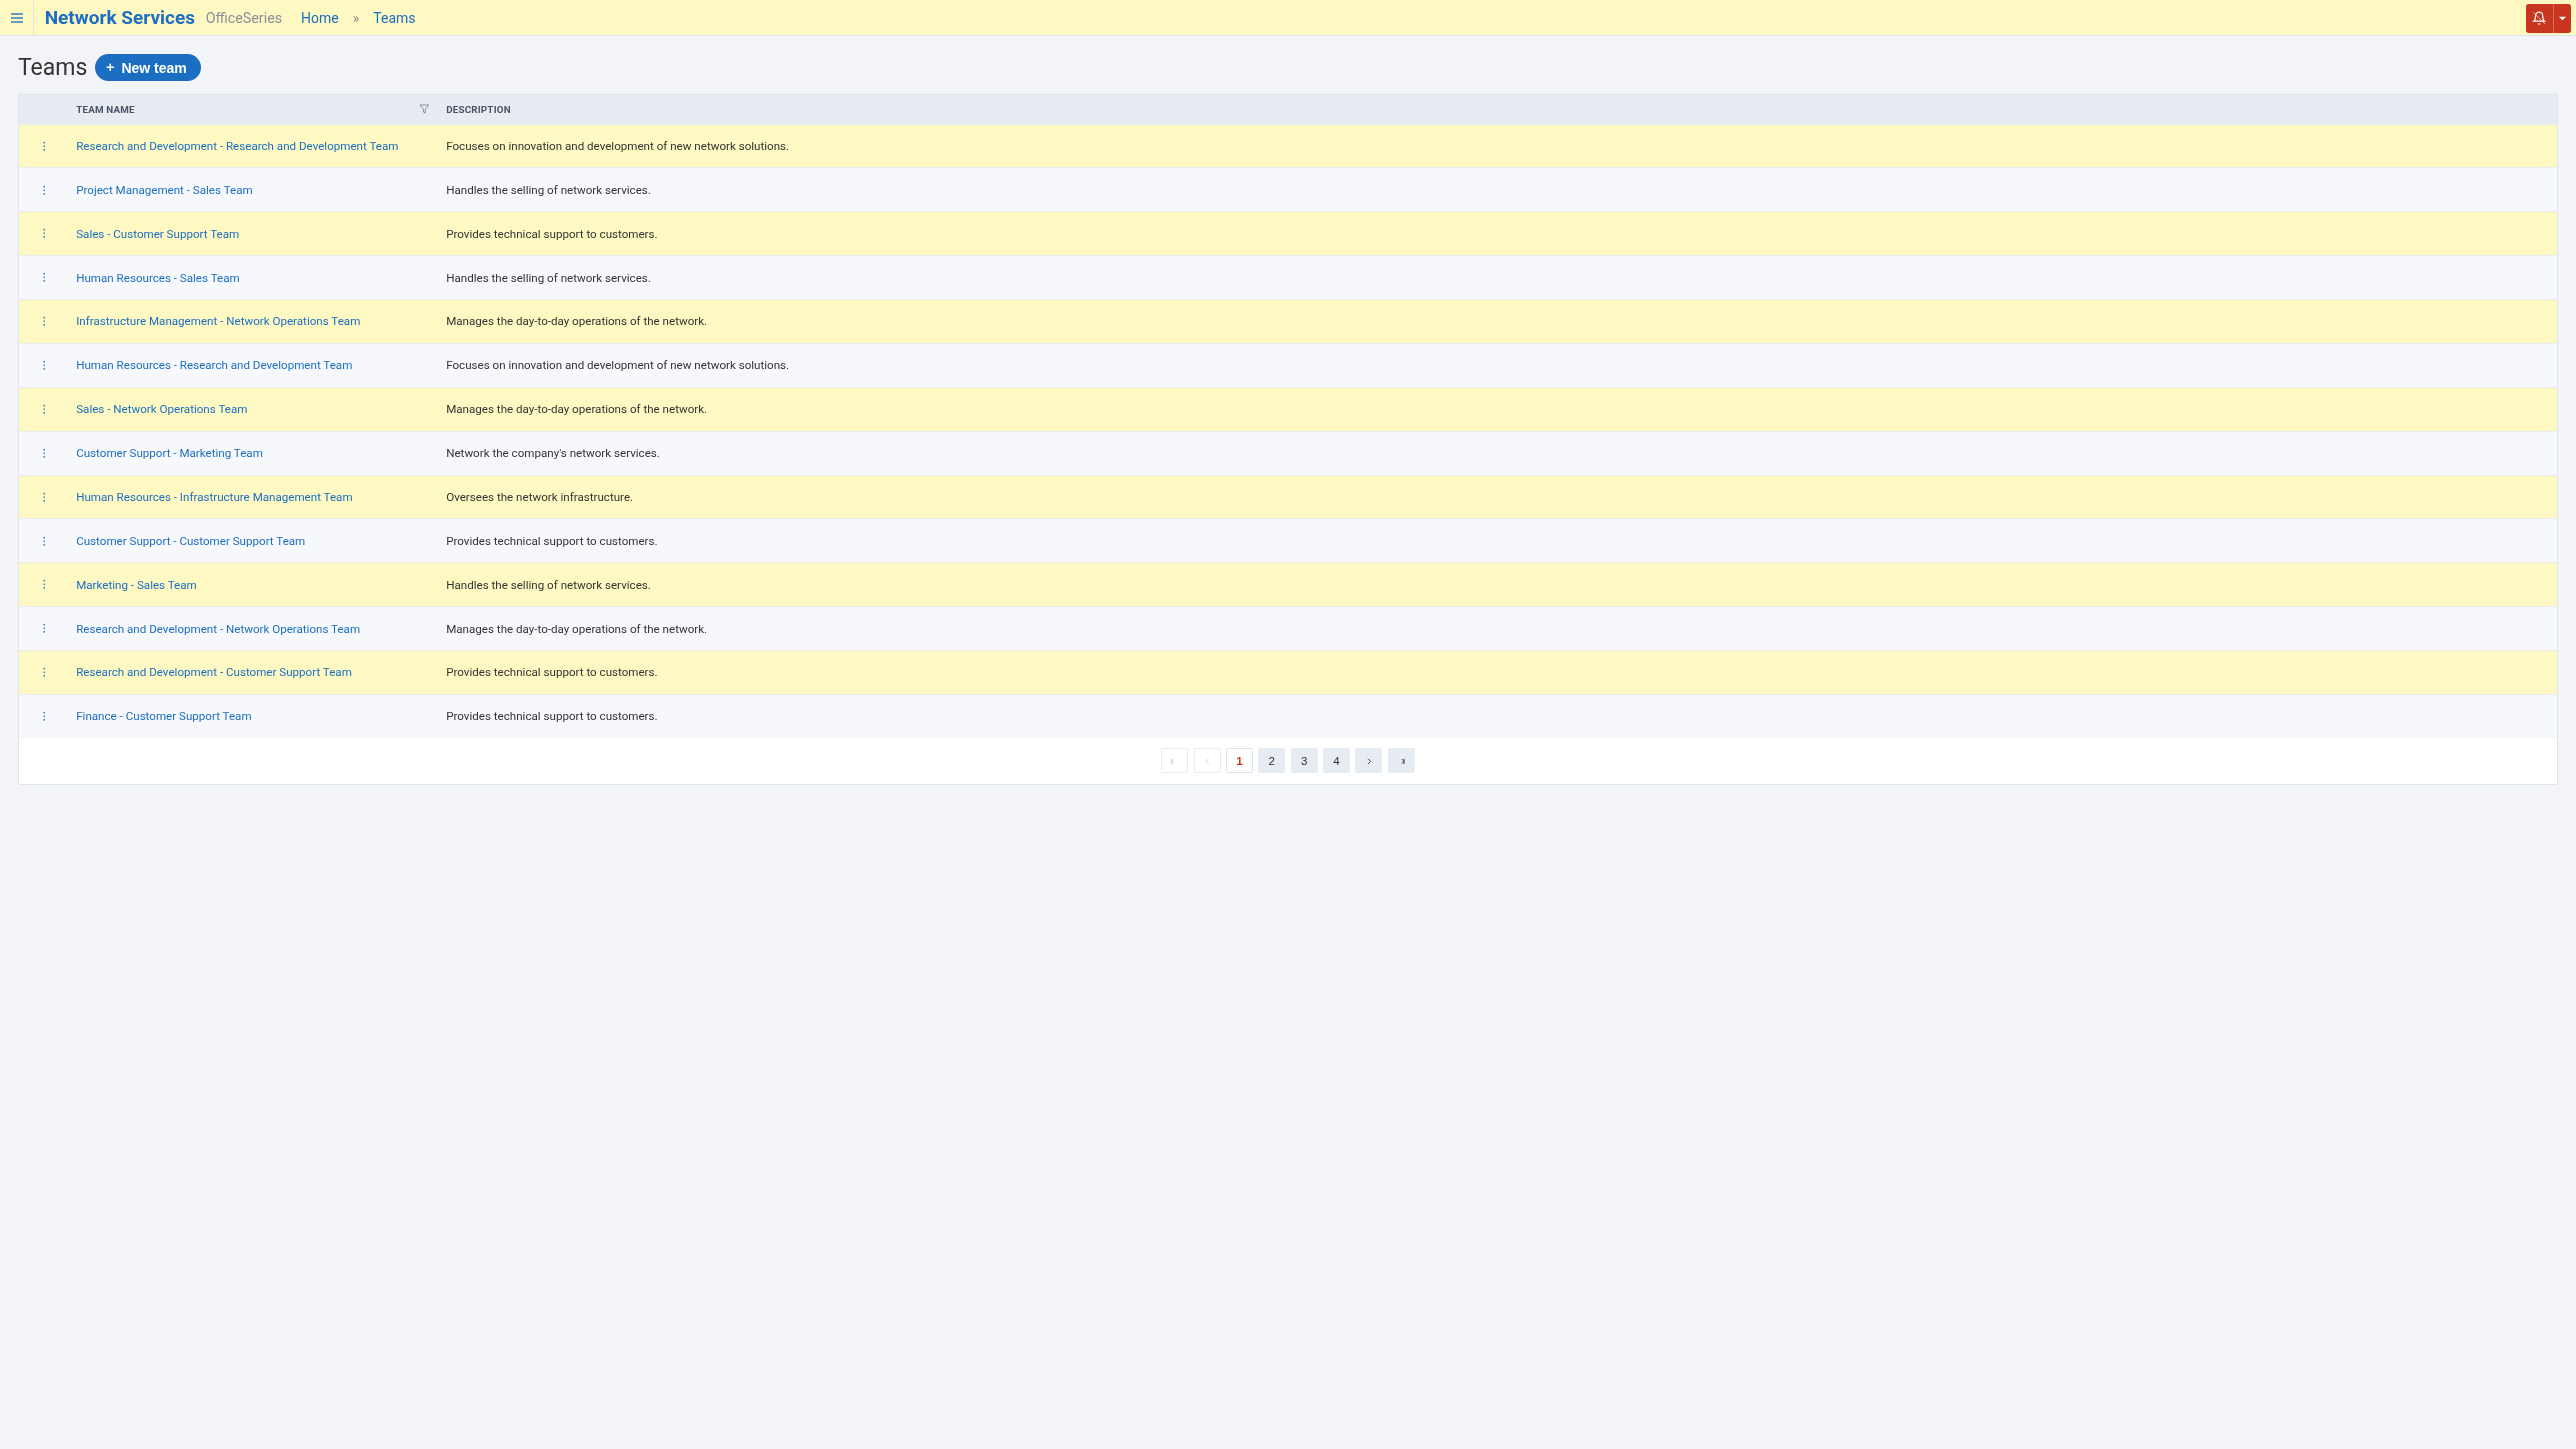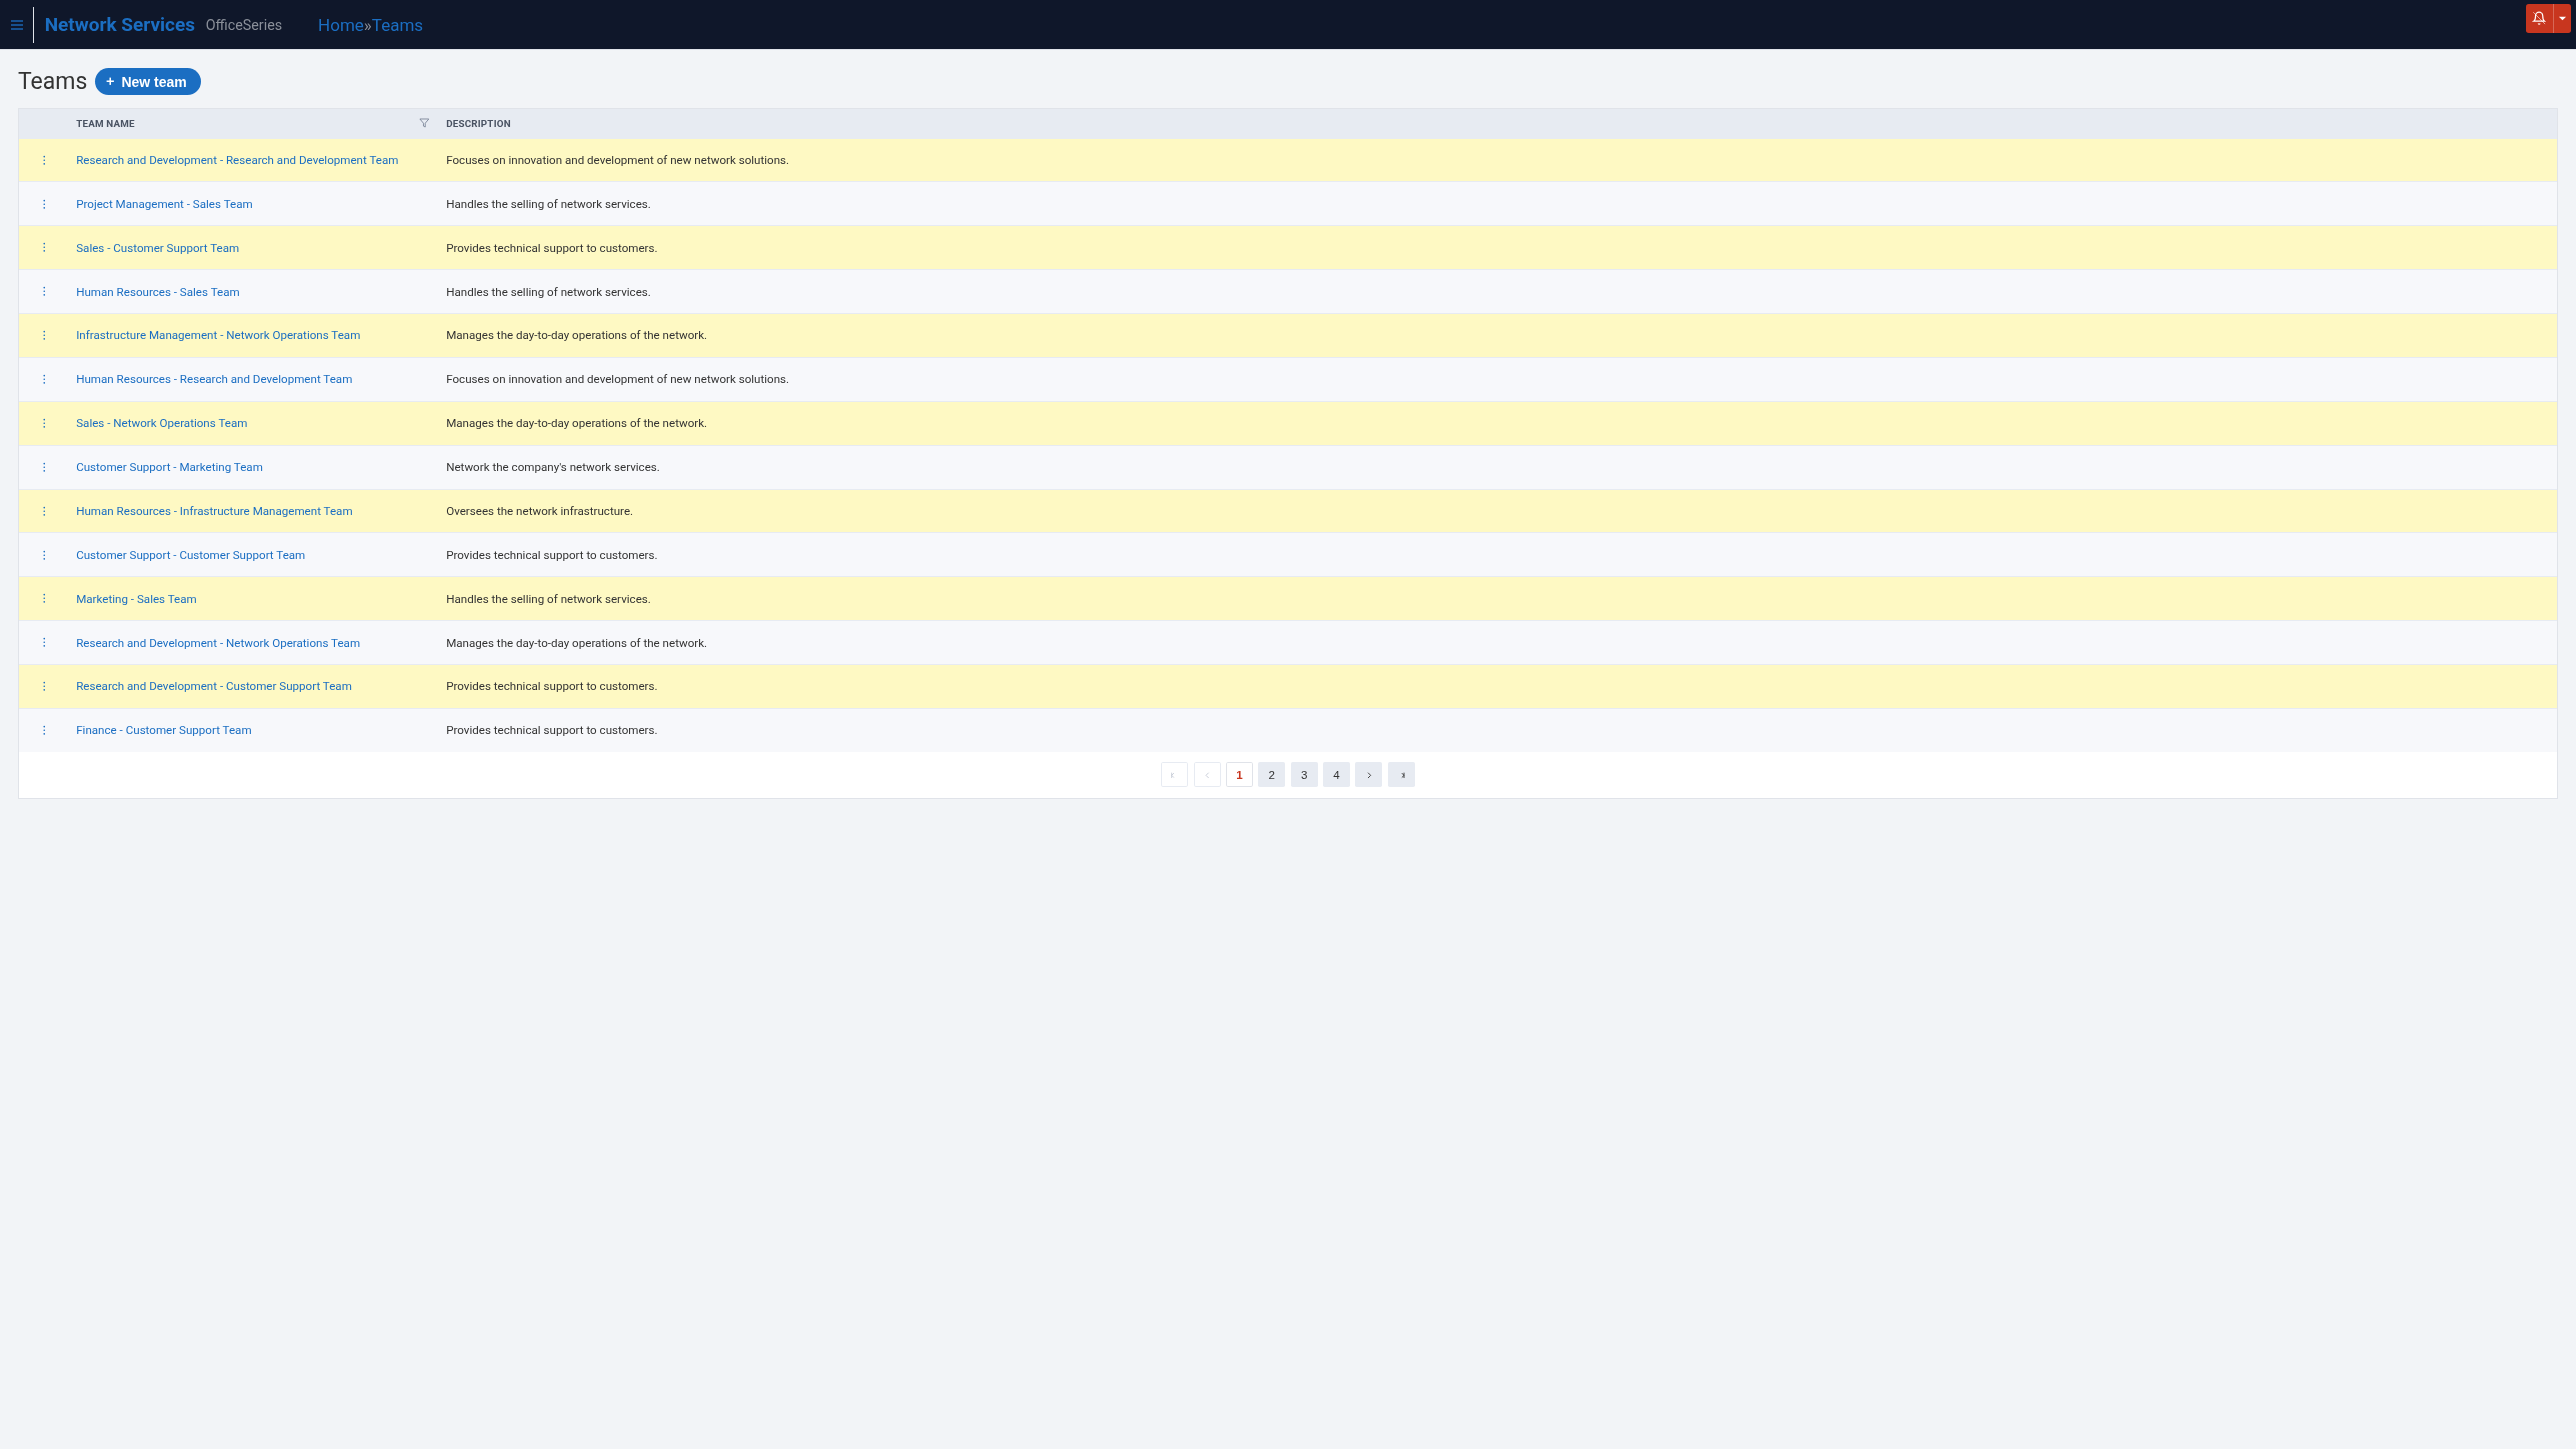--- a/index.html
+++ b/index.html
@@ -3,22 +3,22 @@
 <meta charset="utf-8">
 <style>
   * { box-sizing: border-box; margin: 0; padding: 0; }
   body {
     font-family: -apple-system, BlinkMacSystemFont, "Segoe UI", Roboto, "Helvetica Neue", Arial, sans-serif;
     font-size: 12.5px;
     color: #333;
     background: #f2f4f7;
   }
   .header {
-    background: #0f172a;
-    height: 50px;
+    background: #fef9c3;
+    height: 36px;
     display: flex;
     align-items: center;
     border-bottom: 0.9px solid #e0e3e9;
     position: relative;
   }
   .menu-btn {
     width: 34px;
     height: 36px;
     display: flex;
     align-items: center;
@@ -32,25 +32,25 @@
     font-weight: 700;
     color: #1b6ec2;
     margin-left: 10.7px;
   }
   .app-subtitle {
     font-size: 14.3px;
     color: #8a8f99;
     margin-left: 10.7px;
   }
   .breadcrumb {
-    margin-left: 36px;
-    font-size: 17px;
-    display: flex;
-    align-items: center;
-    gap: 0;
+    margin-left: 19px;
+    font-size: 14px;
+    display: flex;
+    align-items: center;
+    gap: 14px;
   }
   .breadcrumb a { color: #1b6ec2; text-decoration: none; cursor: pointer; }
   .breadcrumb .sep { color: #8a8f99; }
   .breadcrumb .current { color: #1b6ec2; }
   .header-right {
     position: absolute;
     right: 0;
     top: 0;
     height: 36px;
     display: flex;

